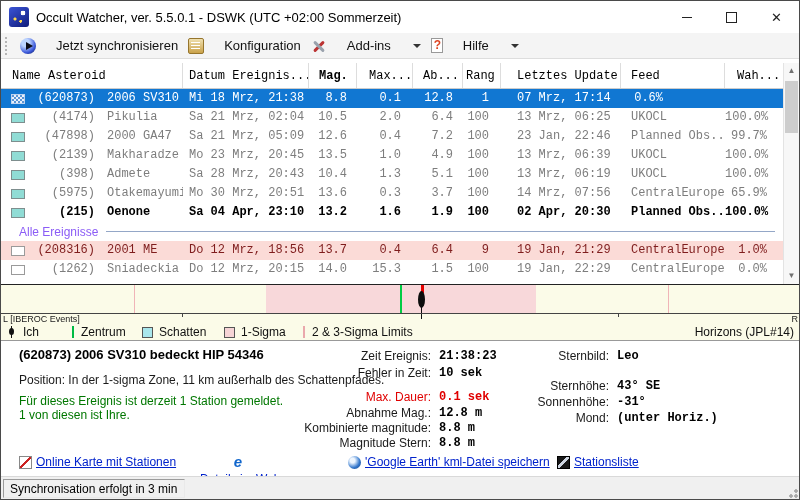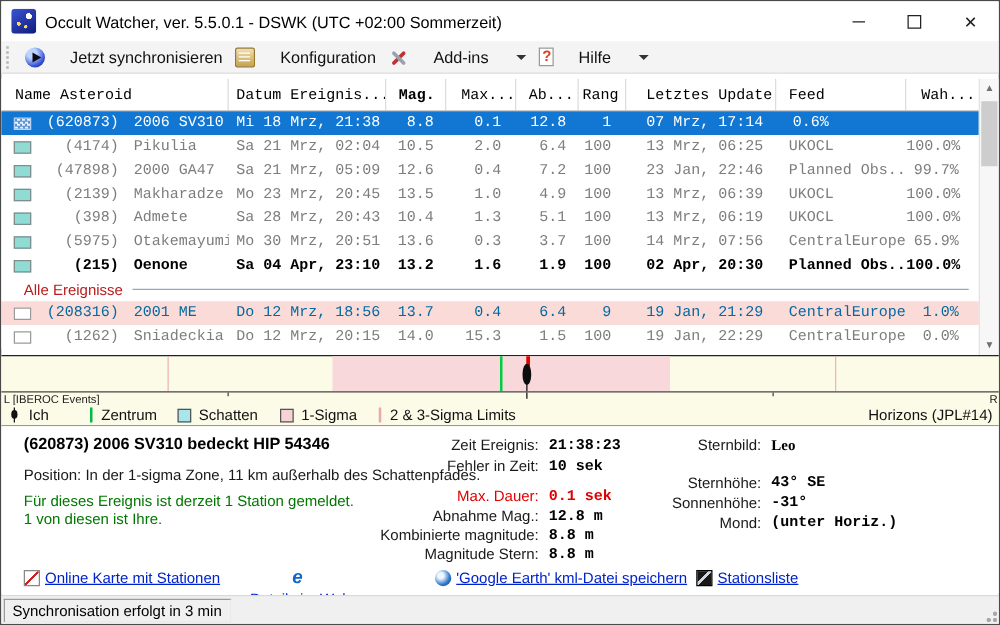--- a/index.html
+++ b/index.html
@@ -45,39 +45,39 @@
   .hmag{width:48px;padding-left:10px;font-weight:bold;}
   .hmax{width:56px;padding-left:12px;}
   .hab{width:50px;padding-left:10px;}
   .hrang{width:38px;padding-left:3px;}
   .hupd{width:120px;padding-left:16px;}
   .hfeed{width:104px;padding-left:10px;}
   .hwah{width:56px;padding-left:12px;border-right:none;}
   .trow{display:flex;height:19px;line-height:19px;font-family:"Liberation Mono",monospace;font-size:12px;color:#7d7d7d;background:#fff;}
   .trow.sel{background:#1177d2;color:#fff;}
   .trow.boldrow{color:#000;font-weight:bold;}
-  .trow.pink{background:#fbdbd7;color:#0369a1;}
+  .trow.pink{background:#fbdbd7;color:#7f1d1d;}
   .cell{box-sizing:border-box;overflow:hidden;white-space:nowrap;}
   .co-icon{width:34px;display:flex;align-items:center;}
   .co-num{width:64px;text-align:right;padding-right:4px;}
   .co-name{width:84px;padding-left:8px;}
   .co-datum{width:126px;padding-left:6px;}
   .co-mag{width:48px;text-align:right;padding-right:10px;}
   .co-max{width:56px;text-align:right;padding-right:12px;}
   .co-ab{width:50px;text-align:right;padding-right:10px;}
   .co-rang{width:38px;text-align:right;padding-right:12px;}
   .co-upd{width:120px;padding-left:16px;}
   .co-feed{width:104px;padding-left:10px;}
   .co-wah{width:56px;text-align:right;padding-right:14px;}
   .sq{display:inline-block;width:14px;height:10px;margin-left:10px;box-sizing:border-box;}
   .sq.teal{background:#90dcd5;border:1px solid #7e8e8e;}
   .sq.hatch{background:repeating-conic-gradient(#e8f1fb 0 25%,#5b95d5 0 50%);background-size:4px 4px;border:1px solid #bcd2ee;}
   .sq.empty{background:#fff;border:1px solid #9a9a9a;}
   #sep{display:flex;align-items:center;height:19px;background:#fff;}
-  #seplabel{font-size:12px;color:#b91c1c;margin-left:18px;white-space:nowrap;}
+  #seplabel{font-size:12px;color:#8b5cf6;margin-left:18px;white-space:nowrap;}
   #sepline{flex:1;height:1px;background:#94a7c7;margin:0 10px 0 8px;}
   
   #vscroll{position:absolute;right:0;top:62px;width:16px;height:221px;background:#f7f7f7;border-left:1px solid #e3e3e3;box-sizing:border-box;}
   .sarrow{position:absolute;left:0;width:15px;height:16px;font-size:8px;color:#707070;text-align:center;line-height:16px;}
   #sthumb{position:absolute;left:1px;top:18px;width:13px;height:52px;background:#cdcdcd;}
   
   #timeline{position:absolute;left:0;top:283px;width:800px;height:29px;background:#fbfbe8;
             border-top:1px solid #222;box-sizing:border-box;}
   .sig3{position:absolute;top:0;width:1px;height:28px;background:#f0b4b8;}
   #band1s{position:absolute;left:265px;top:0;width:270px;height:28px;background:#f8d8da;}
@@ -380,21 +380,21 @@
     <div class="dmlabel alert" style="top:49px;">Max. Dauer:</div>
     <div class="dmval alert" style="top:49px;">0.1 sek</div>
     <div class="dmlabel" style="top:65px;">Abnahme Mag.:</div>
     <div class="dmval" style="top:65px;">12.8 m</div>
     <div class="dmlabel" style="top:80px;">Kombinierte magnitude:</div>
     <div class="dmval" style="top:80px;">8.8 m</div>
     <div class="dmlabel" style="top:95px;">Magnitude Stern:</div>
     <div class="dmval" style="top:95px;">8.8 m</div>
 
     <div class="drlabel" style="top:8px;">Sternbild:</div>
-    <div class="drval" style="top:8px;font-family:Liberation Serif, serif;">Leo</div>
+    <div class="drval" style="top:8px;">Leo</div>
     <div class="drlabel" style="top:38px;">Sternhöhe:</div>
     <div class="drval" style="top:38px;">43° SE</div>
     <div class="drlabel" style="top:54px;">Sonnenhöhe:</div>
     <div class="drval" style="top:54px;">-31°</div>
     <div class="drlabel" style="top:70px;">Mond:</div>
     <div class="drval" style="top:70px;">(unter Horiz.)</div>
   </div>
 
   <div id="linksrow">
     <span class="linkitem" style="left:18px;">

